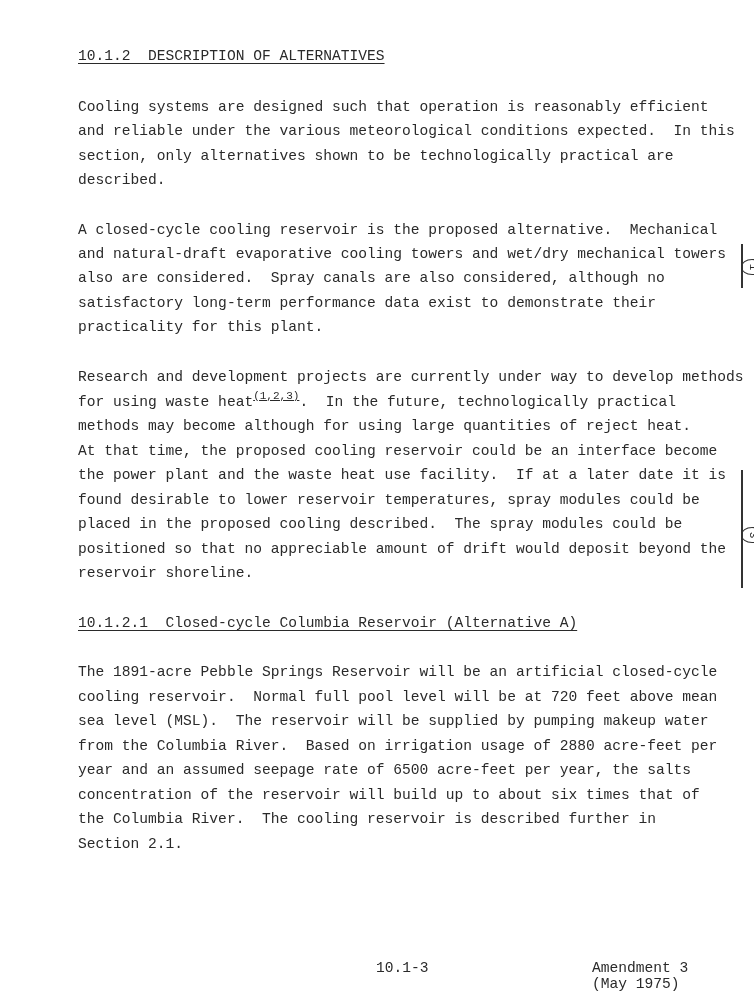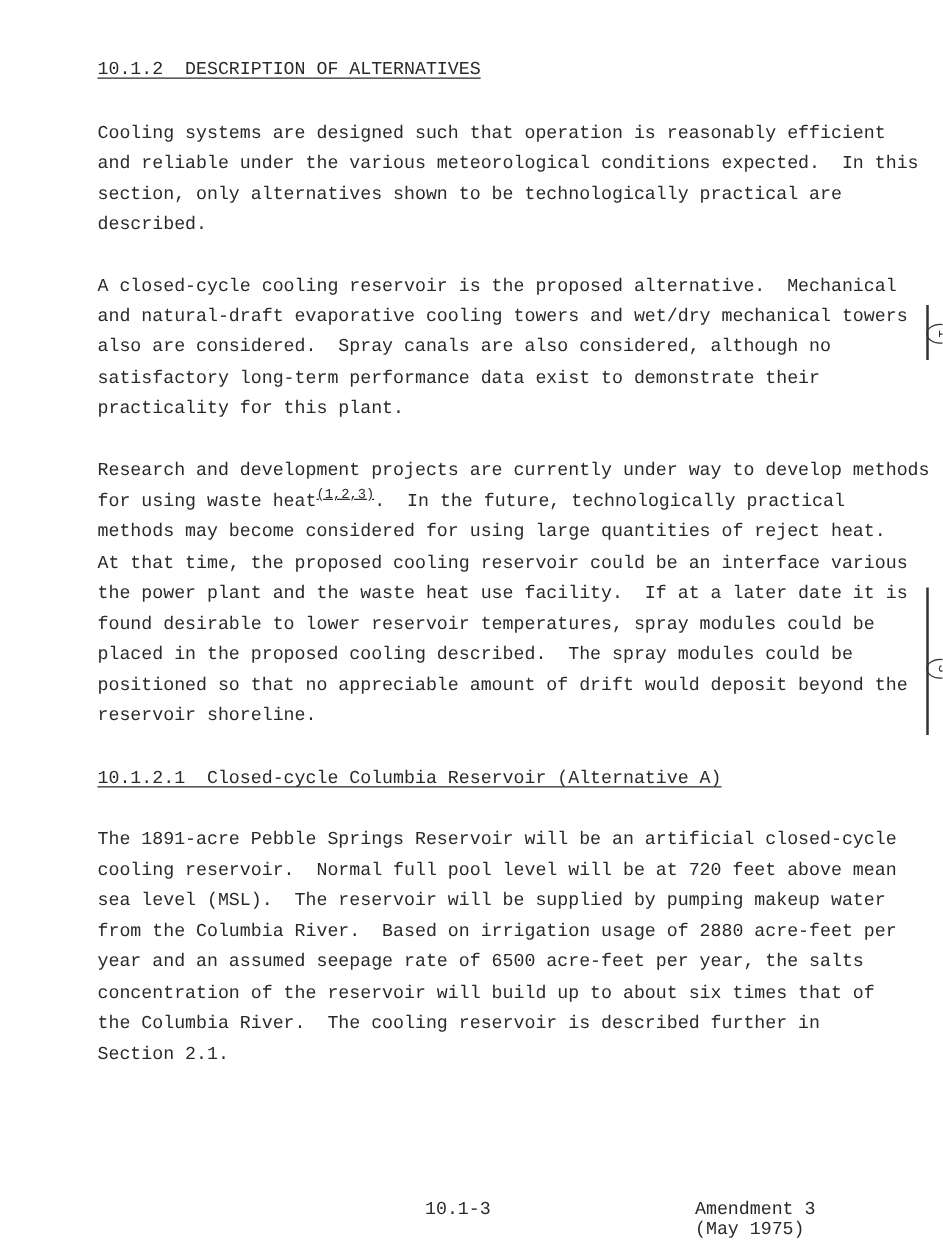--- a/index.html
+++ b/index.html
@@ -5,21 +5,21 @@
   html, body { margin:0; padding:0; background:#fff; }
   body { width:754px; height:1000px; position:relative; overflow:hidden;
          font-family: "Liberation Mono", "DejaVu Sans Mono", monospace;
          color:#2a2a2a; font-size:14.6px; }
   .line { position:absolute; left:78px; white-space:pre; line-height:20px; }
   .u { text-decoration: underline; text-underline-offset: 3px; }
   sup { font-size:11px; vertical-align: 7px; line-height:0;text-decoration:underline; }
   .bar { position:absolute; left:741px; width:2px; background:#333; }
   .mark { position:absolute; left:744px; width:14px; height:20px; border:1.5px solid #333;
           border-radius:50%; font-size:11px; text-align:center; line-height:18px; transform:rotate(90deg); }
-  .foot { position:absolute; white-space:pre; line-height:16px; }
+  .foot { position:absolute; white-space:pre; line-height:16px;margin-left:36px; }
 </style>
 </head>
 <body>
 
 <div class="line u" style="top:46px">10.1.2  DESCRIPTION OF ALTERNATIVES</div>
 
 <div>
   <div class="line" style="top:97px">Cooling systems are designed such that operation is reasonably efficient</div>
   <div class="line" style="top:121px">and reliable under the various meteorological conditions expected.  In this</div>
   <div class="line" style="top:146px">section, only alternatives shown to be technologically practical are</div>
@@ -30,22 +30,22 @@
   <div class="line" style="top:220px">A closed-cycle cooling reservoir is the proposed alternative.  Mechanical</div>
   <div class="line" style="top:244px">and natural-draft evaporative cooling towers and wet/dry mechanical towers</div>
   <div class="line" style="top:268px">also are considered.  Spray canals are also considered, although no</div>
   <div class="line" style="top:293px">satisfactory long-term performance data exist to demonstrate their</div>
   <div class="line" style="top:317px">practicality for this plant.</div>
 </div>
 
 <div>
   <div class="line" style="top:367px">Research and development projects are currently under way to develop methods</div>
   <div class="line" style="top:392px"><span>for using waste heat</span><sup>(1,2,3)</sup><span>.  In the future, technologically practical</span></div>
-  <div class="line" style="top:416px">methods may become considered for using large quantities of reject heat.</div>
-  <div class="line" style="top:441px">At that time, the proposed cooling reservoir could be an interface various</div>
+  <div class="line" style="top:416px">methods may become although for using large quantities of reject heat.</div>
+  <div class="line" style="top:441px">At that time, the proposed cooling reservoir could be an interface become</div>
   <div class="line" style="top:465px">the power plant and the waste heat use facility.  If at a later date it is</div>
   <div class="line" style="top:490px">found desirable to lower reservoir temperatures, spray modules could be</div>
   <div class="line" style="top:514px">placed in the proposed cooling described.  The spray modules could be</div>
   <div class="line" style="top:539px">positioned so that no appreciable amount of drift would deposit beyond the</div>
   <div class="line" style="top:563px">reservoir shoreline.</div>
 </div>
 
 <div class="line u" style="top:613px">10.1.2.1  Closed-cycle Columbia Reservoir (Alternative A)</div>
 
 <div>

